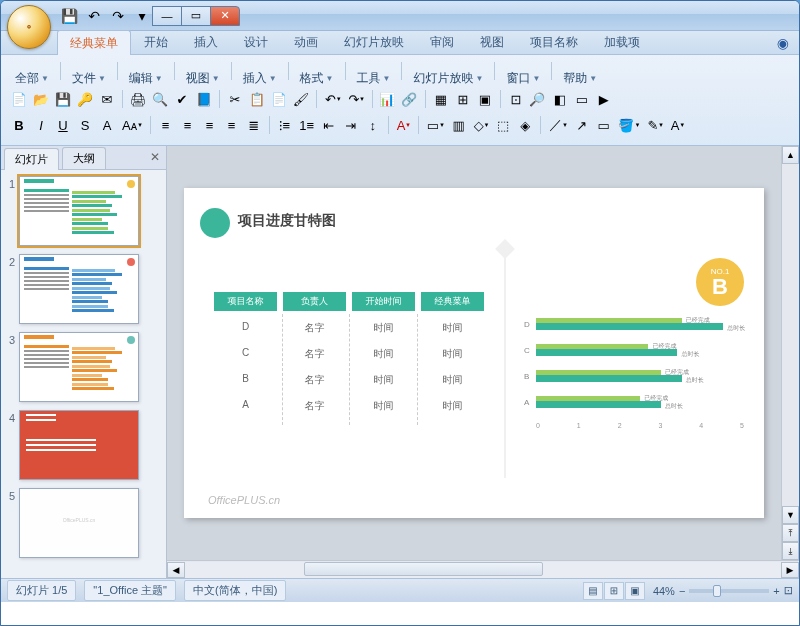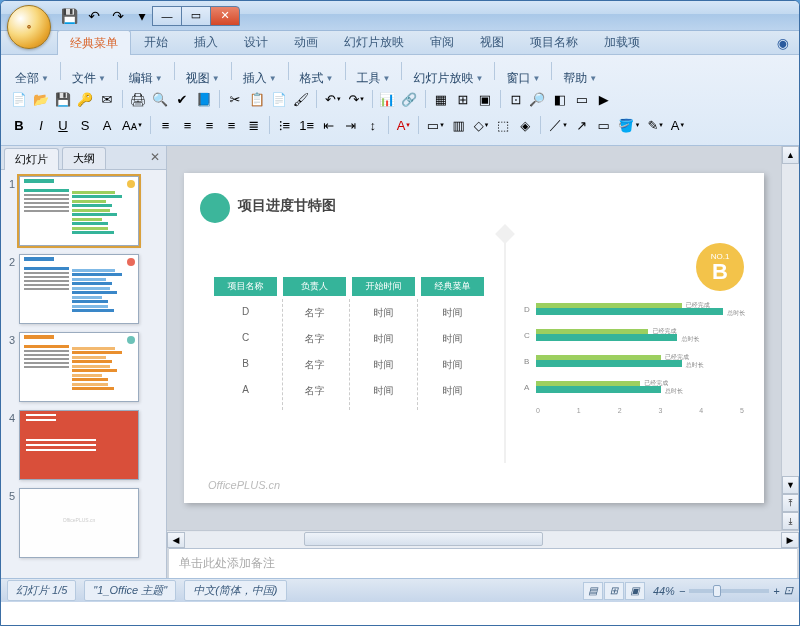--- a/index.html
+++ b/index.html
@@ -96,21 +96,21 @@
 .gantt-bar1 { position: absolute; left: 0; height: 7px; top: 0; }
 .gantt-bar2 { position: absolute; left: 0; height: 7px; top: 5px; }
 .gantt-text { position: absolute; font-size: 6px; color: #888; top: -2px; white-space: nowrap; }
 .gantt-axis { display: flex; justify-content: space-between; font-size: 7px; color: #999; margin-left: 12px; }
 .watermark { position: absolute; left: 24px; bottom: 12px; font-size: 11px; color: #bbb; font-style: italic; }
 
 
 .notes { height: 30px; background: #fff; border-top: 1px solid #b5c2d3; padding: 6px 10px; font-size: 12px; color: #aaa; margin: 0 2px; }
 
 
-.statusbar { height: 24px; background: linear-gradient(#dfe8f3,#c6d6ea); border-top: 1px solid #a9c1dc; display: flex; align-items: center; font-size: 11px; color: #3a5a7c; padding: 0 6px; gap: 8px; font-style: italic; }
+.statusbar { height: 24px; background: linear-gradient(#dfe8f3,#c6d6ea); border-top: 1px solid #a9c1dc; display: flex; align-items: center; font-size: 11px; color: #3a5a7c; padding: 0 6px; gap: 8px; }
 .status-seg { padding: 2px 8px; border: 1px solid #b5c9df; background: #e8eff8; border-radius: 2px; }
 .status-spacer { flex: 1; }
 .view-btns { display: flex; gap: 1px; }
 .view-btn { width: 20px; height: 18px; border: 1px solid #b5c9df; background: #e8eff8; display: flex; align-items: center; justify-content: center; font-size: 10px; cursor: pointer; }
 .zoom { display: flex; align-items: center; gap: 4px; }
 .zoom-slider { width: 80px; height: 4px; background: #b5c9df; position: relative; }
 .zoom-thumb { position: absolute; left: 30%; top: -4px; width: 8px; height: 12px; background: #e8eff8; border: 1px solid #8aa5c3; border-radius: 2px; }
 </style>
 </head>
 <body>
@@ -493,21 +493,20 @@
           <div class="vscroll-btn">⤓</div>
         </div>
       </div>
       <div class="hscroll">
         <div class="hscroll-left">◀</div>
         <div class="hscroll-track">
             <div class="hscroll-thumb"></div>
           </div>
         <div class="hscroll-right">▶</div>
       </div>
-      <div class="notes">单击此处添加备注</div>
     </div>
   </div>
 
   <div class="statusbar">
     <div class="status-seg">幻灯片 1/5</div>
     <div class="status-seg">"1_Office 主题"</div>
     <div class="status-seg">中文(简体，中国)</div>
     <div class="status-spacer"></div>
     <div class="view-btns">
       <div class="view-btn">▤</div>

